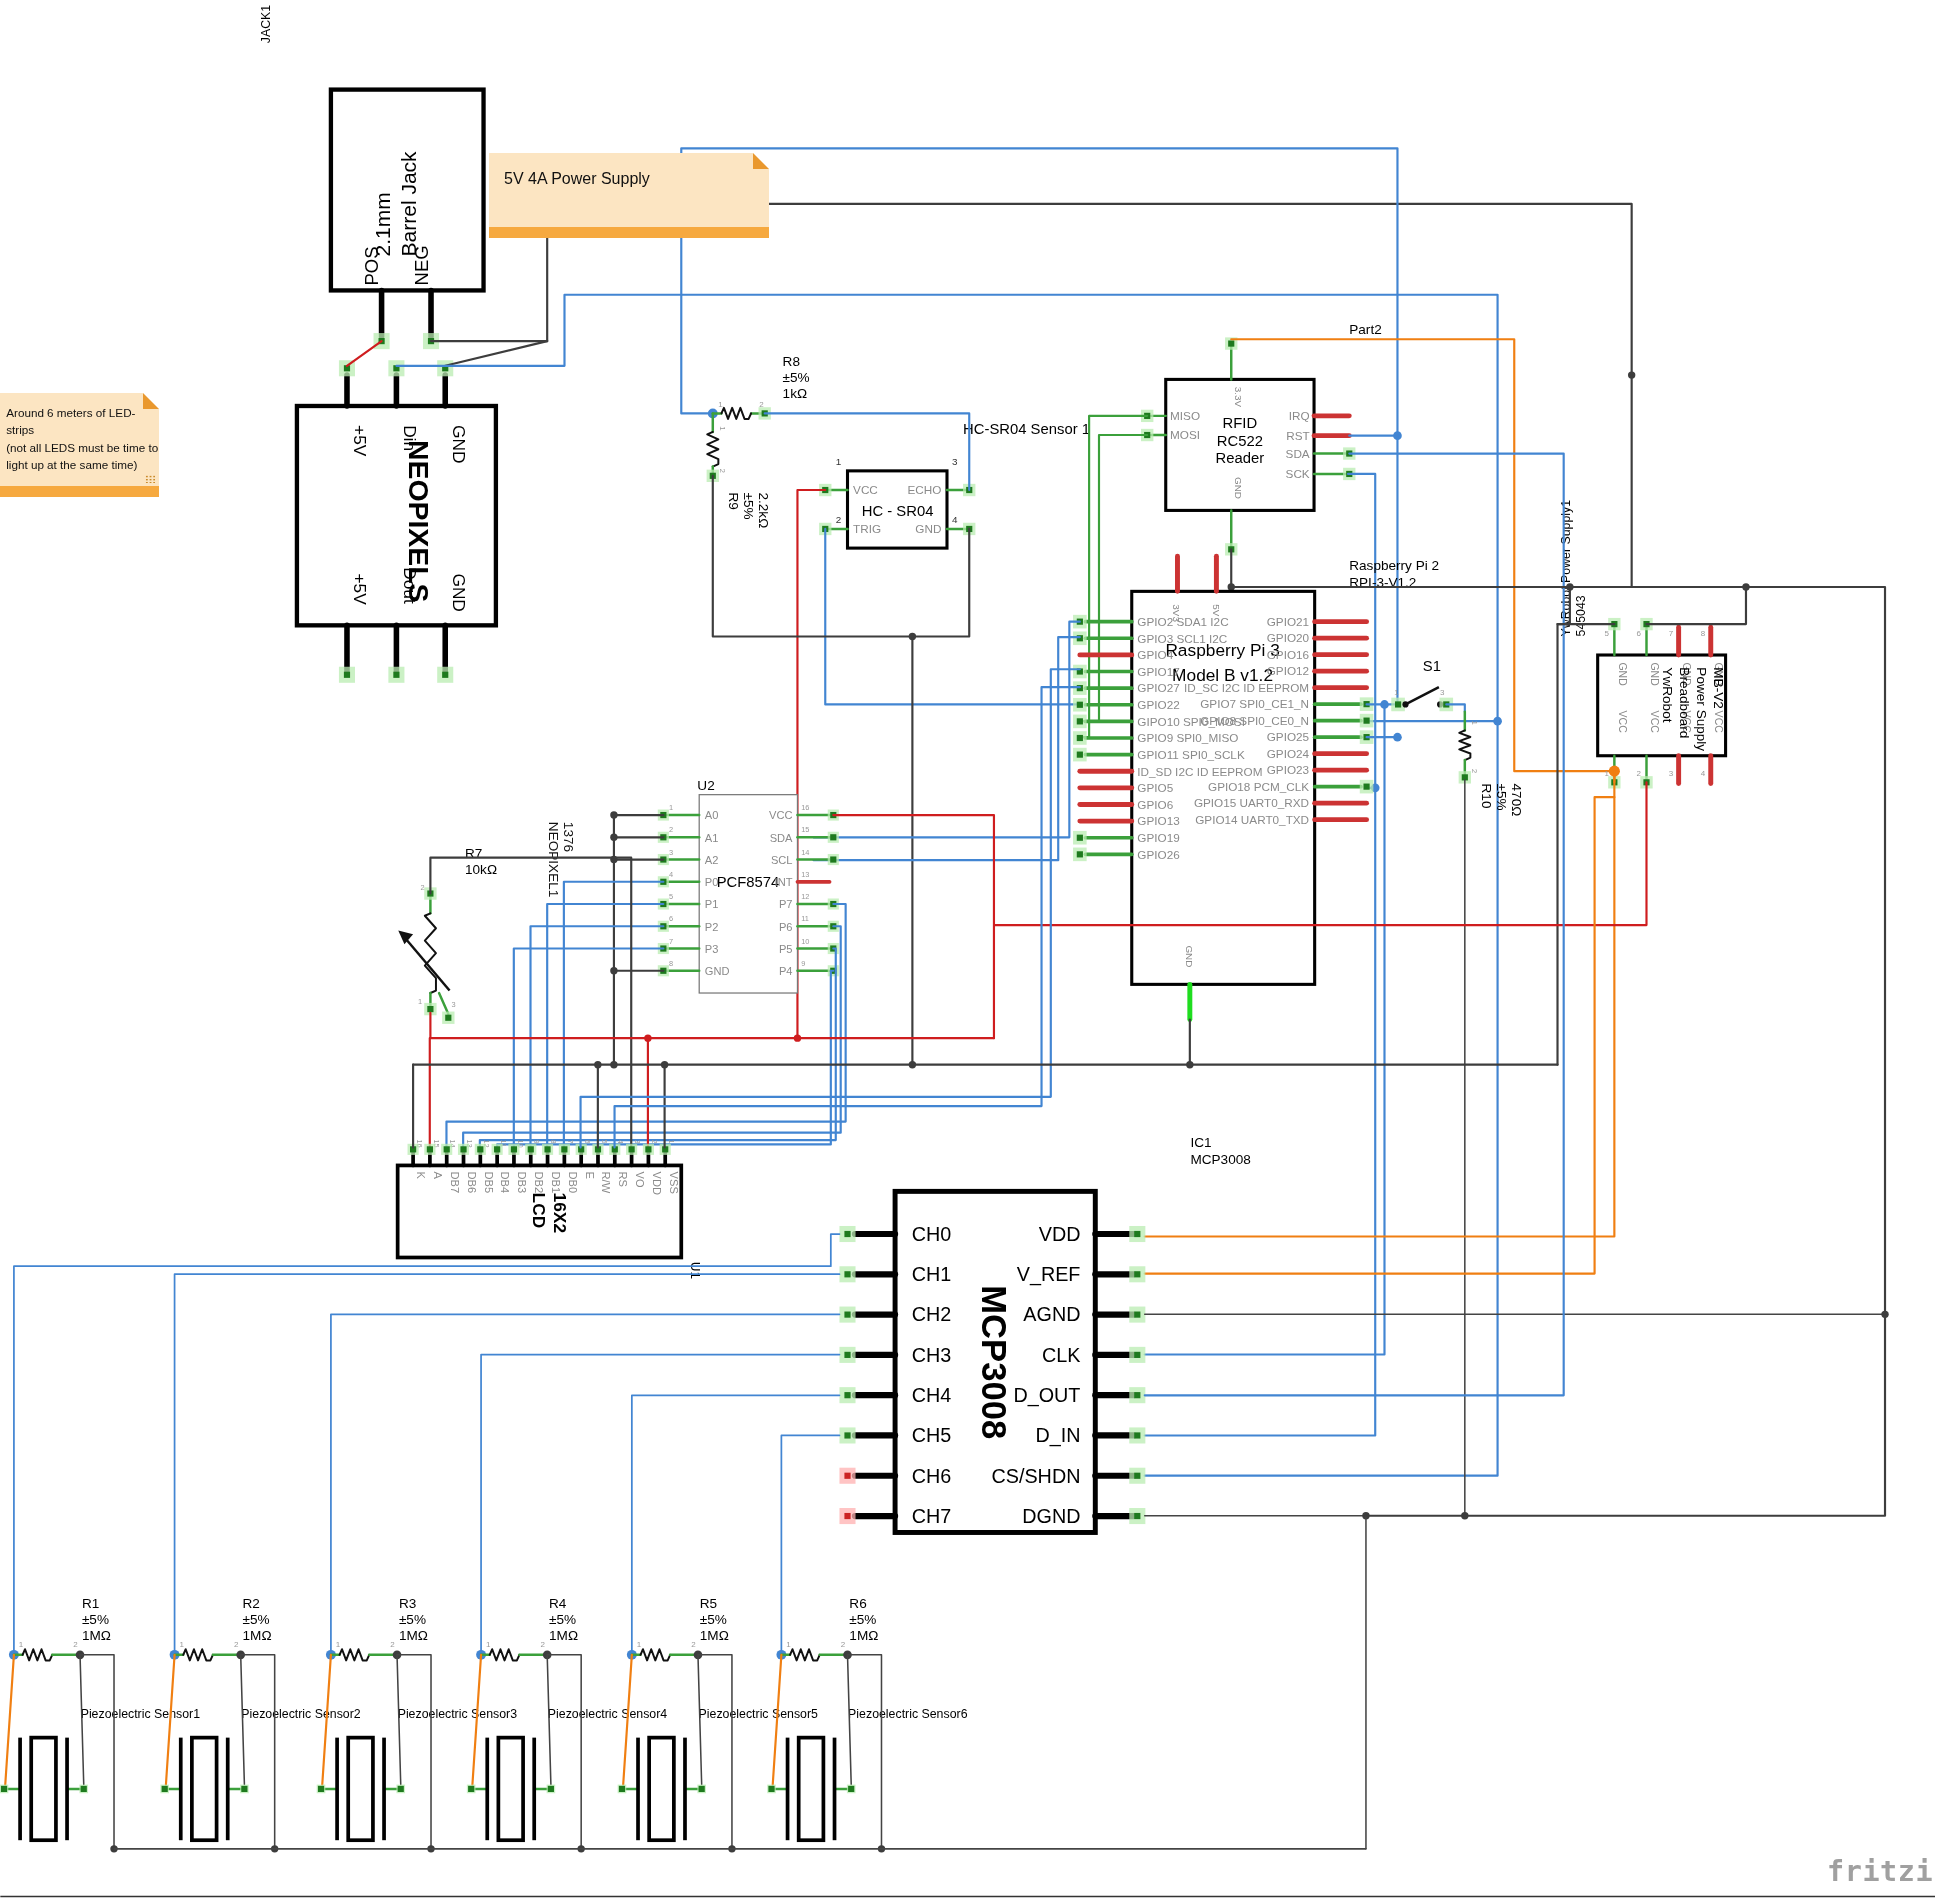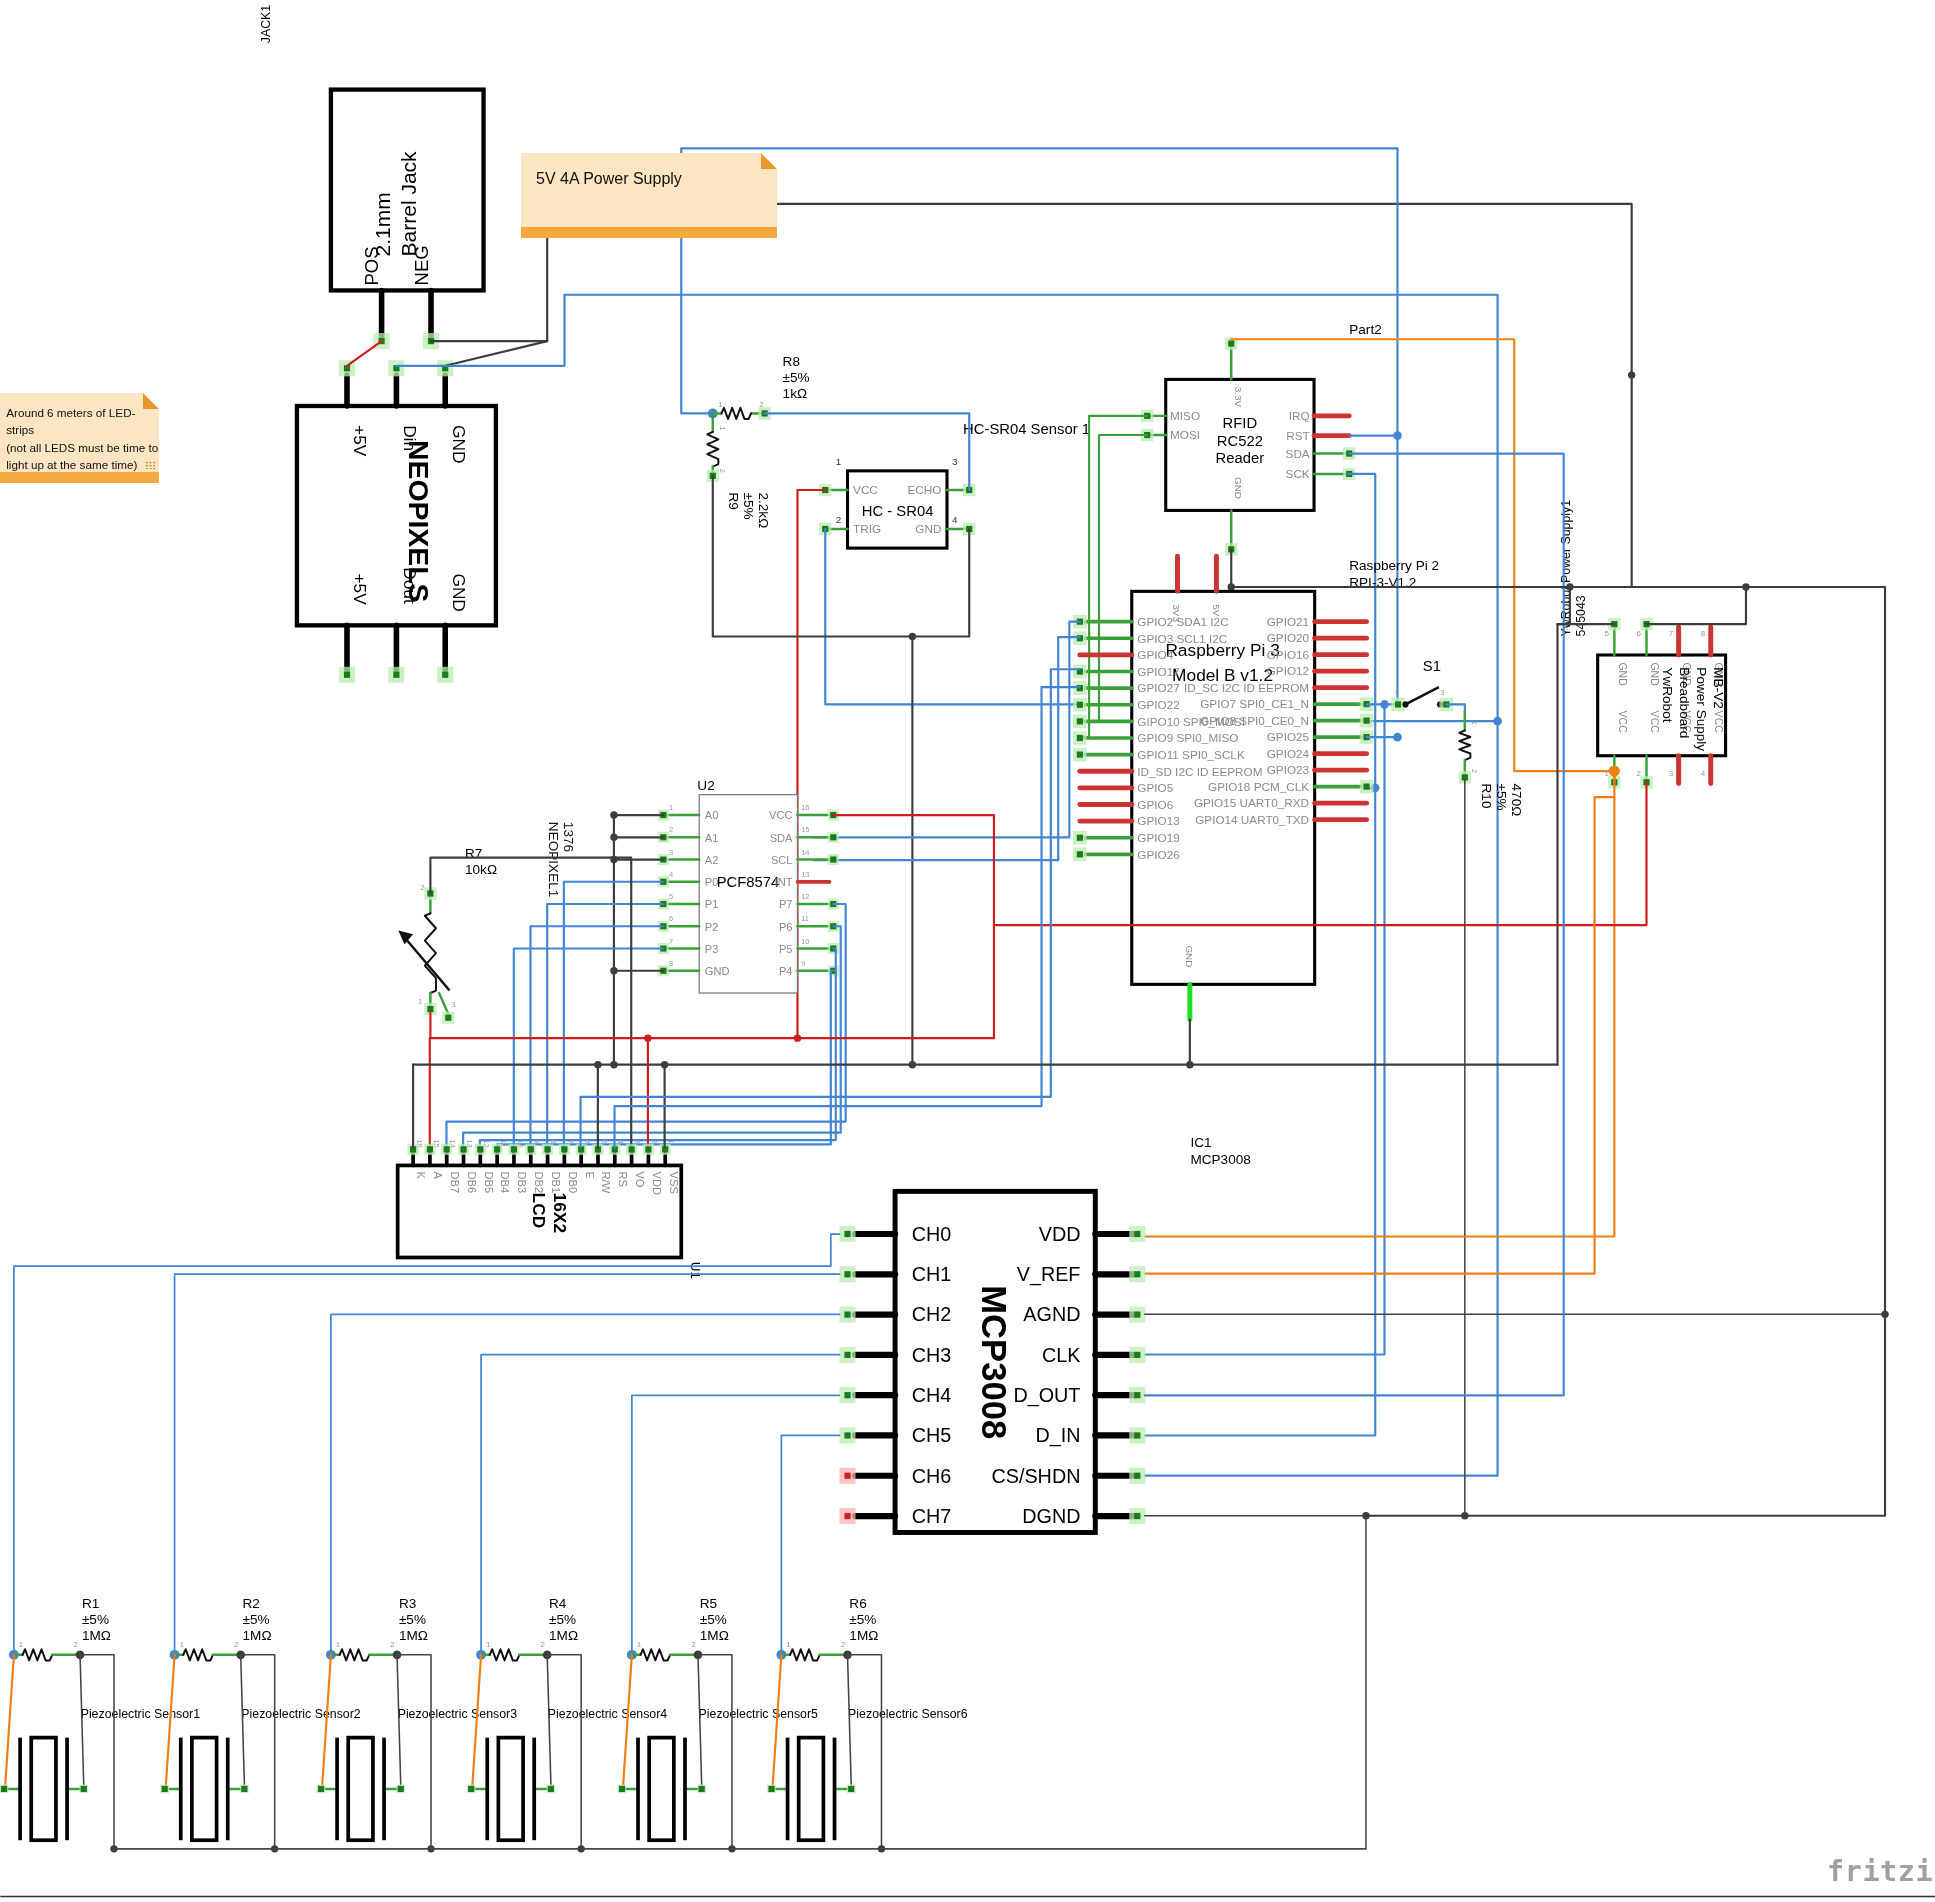--- a/index.html
+++ b/index.html
@@ -782,27 +782,27 @@
       <line x1="1350" y1="2895" x2="1377" y2="2895" stroke="#3ba03b" stroke-width="4" stroke-linecap="round"></line>
       <rect x="1370" y="2888" width="14" height="14" fill="#b9ecb2" fill-opacity="0.75"></rect>
       <rect x="1372" y="2890" width="10" height="10" fill="#1e7a1e"></rect>
       <line x1="1274" y1="2812" x2="1274" y2="2978" stroke="#000" stroke-width="6"></line>
       <line x1="1350" y1="2812" x2="1350" y2="2978" stroke="#000" stroke-width="6"></line>
       <rect x="1292" y="2812" width="40" height="166" fill="none" stroke="#000" stroke-width="6"></rect>
       <polyline points="184,2992 2210,2992" fill="none" stroke="#444" stroke-width="2.5" stroke-linecap="round" stroke-linejoin="round"></polyline>
       <line x1="0" y1="3069" x2="3132" y2="3069" stroke="#333" stroke-width="2.5"></line>
     </svg>
 
-  <div class="note" style="left:521px;top:153px;width:256px;height:85px;">
+  <div class="note" style="left:489px;top:153px;width:280px;height:85px;">
     <div class="fold"></div>
     <div class="txt">5V 4A Power Supply</div>
     <div class="bar"></div>
   </div>
 
-  <div class="note small" style="left:0px;top:393px;width:159px;height:90px;">
+  <div class="note small" style="left:0px;top:393px;width:159px;height:104px;">
     <div class="fold"></div>
     <div class="txt">
       <div>Around 6 meters of LED-strips</div>
       <div>(not all LEDS must be time to</div>
       <div>light up at the same time)</div>
     </div>
     <div class="grip"></div>
     <div class="bar"></div>
   </div>
 

